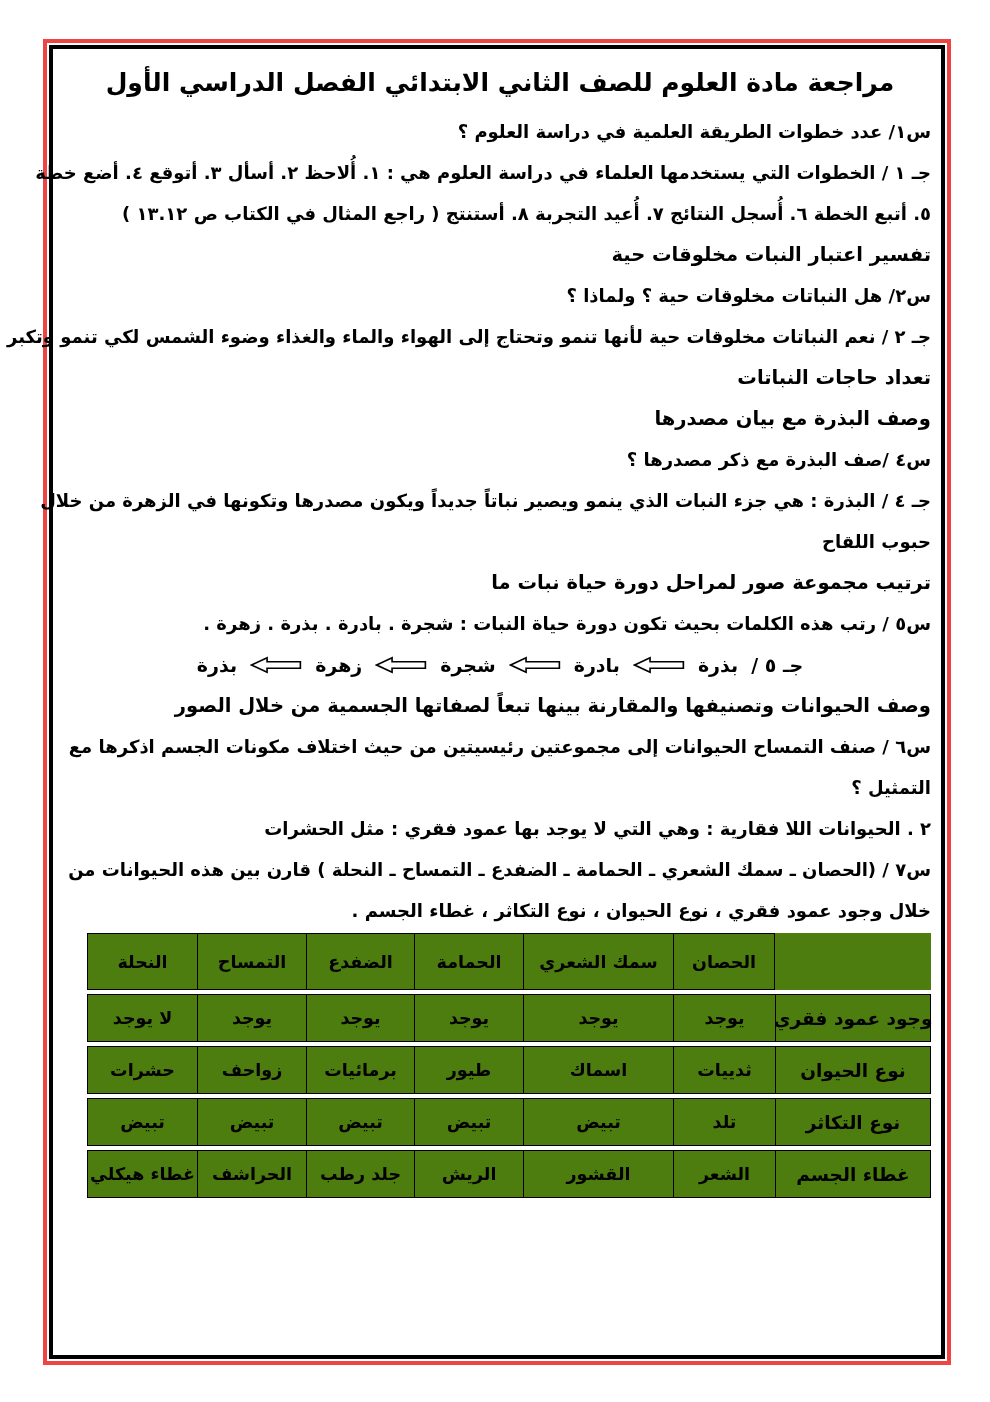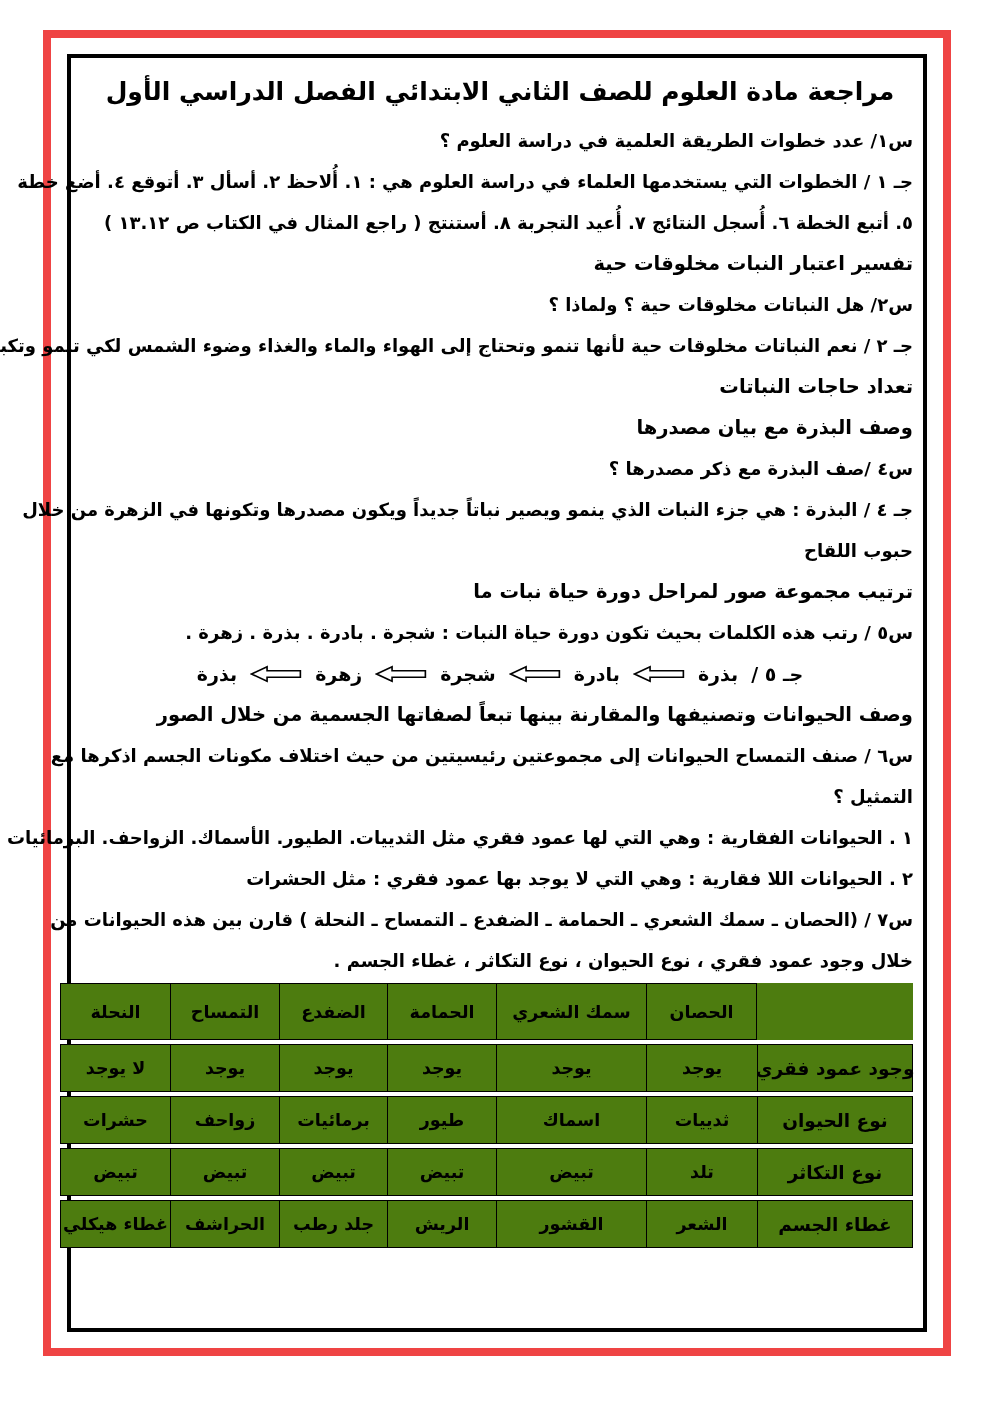--- a/index.html
+++ b/index.html
@@ -3,22 +3,22 @@
 <meta charset="utf-8">
 <style>
   html,body{margin:0;padding:0;}
   body{
     width:990px;height:1402px;position:relative;
     background:#ffffff;color:#000;
     font-family:"DejaVu Sans", sans-serif;
     overflow:hidden;
   }
   .frame-outer{
-    position:absolute;left:43px;top:30px;width:908px;height:1326px;
-    border:8px solid #ef4444;padding:16px;box-sizing:border-box;background:#fff;
+    position:absolute;left:43px;top:39px;width:908px;height:1326px;
+    border:4px solid #ef4444;padding:2px;box-sizing:border-box;background:#fff;
   }
   .frame-inner{
     width:100%;height:100%;box-sizing:border-box;
     border:4px solid #000;
     padding:6px 10px 0 16px;
     direction:rtl;
   }
   .title{
     text-align:center;font-weight:bold;font-size:25px;
     height:56px;line-height:56px;white-space:nowrap;letter-spacing:-.5px;
@@ -42,21 +42,21 @@
     box-sizing:border-box;border:1.6px solid #000;
     display:flex;align-items:center;justify-content:center;
     font-weight:bold;font-size:17.5px;height:48px;background:#4d7c0f;
     white-space:nowrap;
   }
   .tc:not(:first-child){border-right:none;}
   .thead .tc{height:57px;}
   .thead .tc.empty{border:none;}
   .thead .tc:nth-child(2){border-right:1.6px solid #000;}
   .tc.label{width:156px;font-size:18.5px;}
-  .tc.c0{width:111px;}
+  .tc.c0{width:102px;}
   .tc.c1{width:150px;}
   .tc.c2{width:109px;}
   .tc.c3{width:108px;}
   .tc.c4{width:109px;}
   .tc.c5{width:110px;}
 </style>
 </head>
 <body>
 
 <div class="frame-outer">
@@ -103,21 +103,20 @@
           <svg class="arrow" width="52" height="18" viewBox="0 0 64 22">
             <path d="M2 11 L21 2 L21 7 L62 7 L62 15 L21 15 L21 20 Z" fill="#ffffff" stroke="#000000" stroke-width="2"></path>
           </svg>
         </span>
     <span class="word">بذرة</span>
   </div>
 
   <div class="line heading">وصف الحيوانات وتصنيفها والمقارنة بينها تبعاً لصفاتها الجسمية من خلال الصور</div>
   <div class="line">س٦ / صنف التمساح الحيوانات إلى مجموعتين رئيسيتين من حيث اختلاف مكونات الجسم اذكرها مع</div>
   <div class="line">التمثيل ؟</div>
-  <div class="line">١ . الحيوانات الفقارية : وهي التي لها عمود فقري مثل الثدييات. الطيور. الأسماك. الزواحف. البرمائيات</div>
   <div class="line">٢ . الحيوانات اللا فقارية : وهي التي لا يوجد بها عمود فقري : مثل الحشرات</div>
   <div class="line">س٧ /  (الحصان ـ سمك الشعري ـ الحمامة ـ الضفدع ـ التمساح ـ النحلة ) قارن بين هذه الحيوانات من</div>
   <div class="line">خلال وجود عمود فقري  ، نوع الحيوان ، نوع التكاثر  ، غطاء الجسم  .</div>
 
   <div class="ctable">
     <div class="trow thead">
       <div class="tc label empty"></div>
       <div class="tc c0">الحصان</div>
       <div class="tc c1">سمك الشعري</div>
       <div class="tc c2">الحمامة</div>

